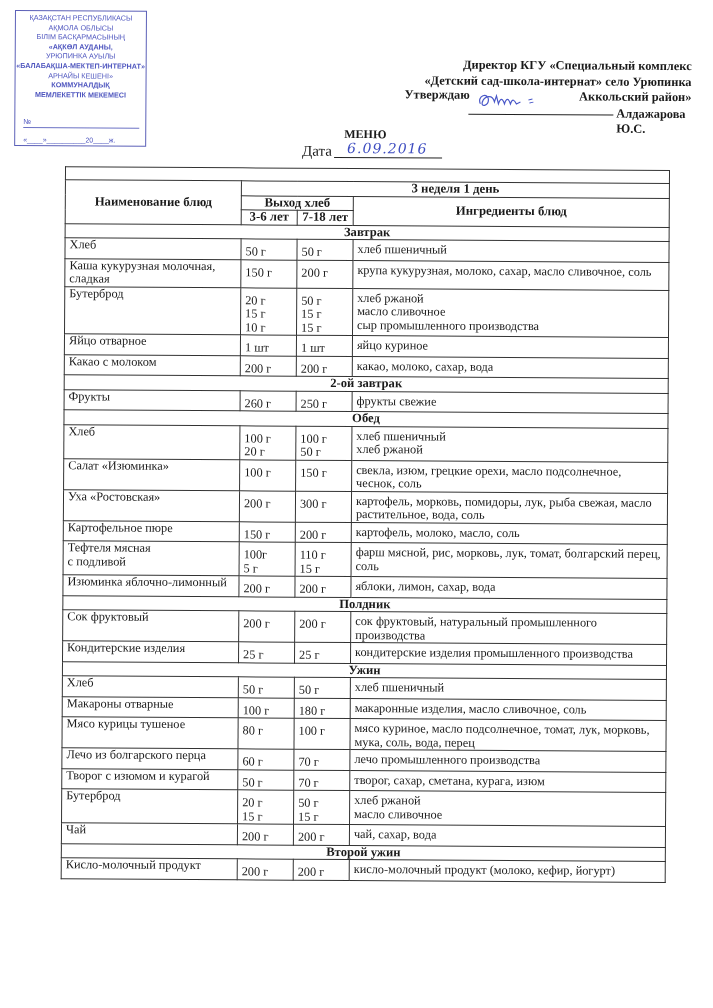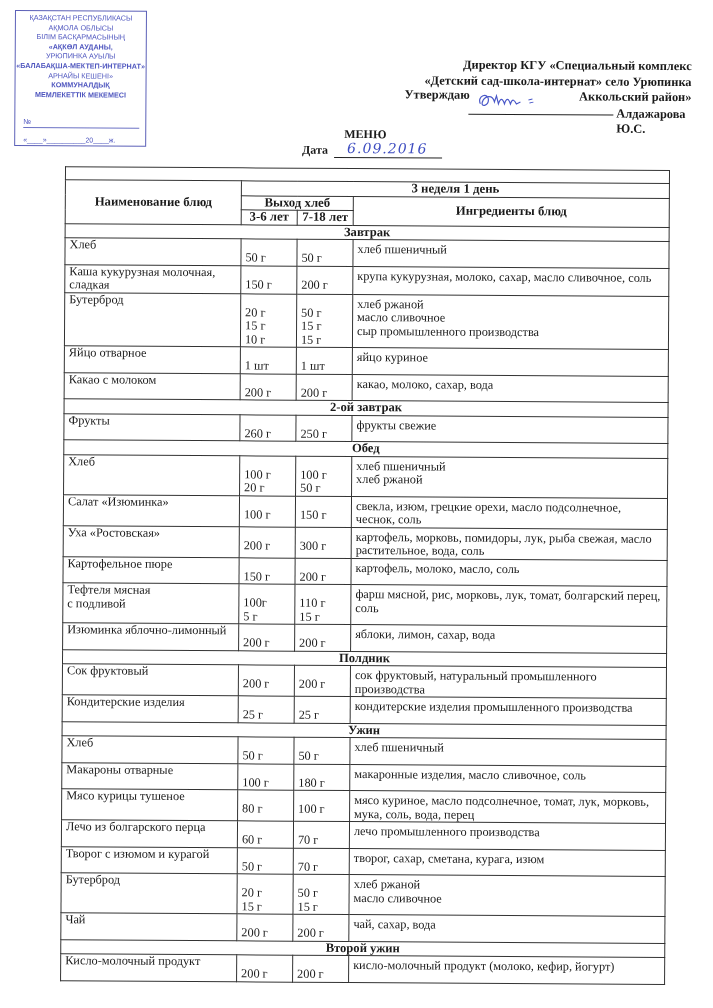--- a/index.html
+++ b/index.html
@@ -25,38 +25,38 @@
   .approve { position: absolute; right: 24px; top: 57px; text-align: right;
              font-weight: bold; font-size: 12.4px; line-height: 15.5px; }
   .approve .row { display: block; white-space: nowrap; }
   .approve-line { position: absolute; left: 402px; top: 87px; font-weight: bold; font-size: 12.4px; }
   .sign-underline { position: absolute; left: 466px; top: 113px; width: 145px; border-bottom: 1px solid #222; }
   .signature { position: absolute; left: 472px; top: 89px; width: 70px; height: 22px; }
   .director-name { position: absolute; left: 614px; top: 105px; font-weight: bold; font-size: 12.4px; }
 
   
   .title { position: absolute; left: 342px; top: 127px; font-weight: bold; font-size: 12px; }
-  .date-label { position: absolute; left: 300px; top: 143px; font-weight: bold; font-size: 12px; }
+  .date-label { position: absolute; left: 300px; top: 143px; font-weight: normal; font-size: 15px; }
   .date-value { position: absolute; left: 332px; top: 157px; width: 108px; border-bottom: 1px solid #222; }
   .date-hand { position: absolute; left: 345px; top: 140px; font-family: "DejaVu Serif", serif;
                font-style: italic; color: #3d4cc0; font-size: 14px; letter-spacing: 1px; }
 
   
   table.menu { position: absolute; left: 63px; top: 168px; width: 605px;
                border-collapse: collapse; font-size: 12.3px; line-height: 13.5px; }
   table.menu td, table.menu th { border: 1px solid #333; padding: 0 4px; vertical-align: top; }
   table.menu th { font-weight: bold; text-align: center; font-size: 12.8px; }
   .blank-row td { height: 12px; }
   .head-name { vertical-align: middle !important; height: 40px; }
   .head-ingr { vertical-align: middle !important; font-size: 13px; }
   .section td { text-align: center; font-weight: bold; font-size: 12.6px; padding: 0; }
   .c-name { width: 176px; }
   .c-y1 { width: 56px; }
   .c-y2 { width: 56px; }
-  .row td.amt { padding-top: 12px; }
+  .row td.amt { padding-top: 6px; }
   .row td.ingr { padding-top: 3px; }
   .stack span { display: block; }
 </style>
 </head>
 <body>
 
 <div class="page">
 
   <div class="stamp">
     <span class="line">ҚАЗАҚСТАН РЕСПУБЛИКАСЫ</span>

